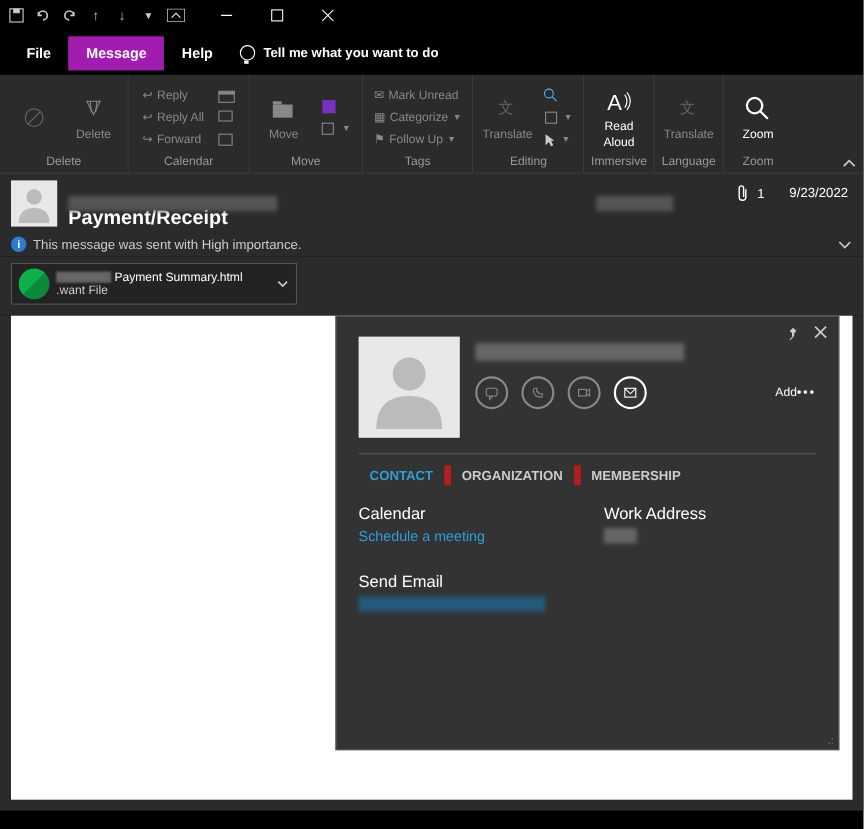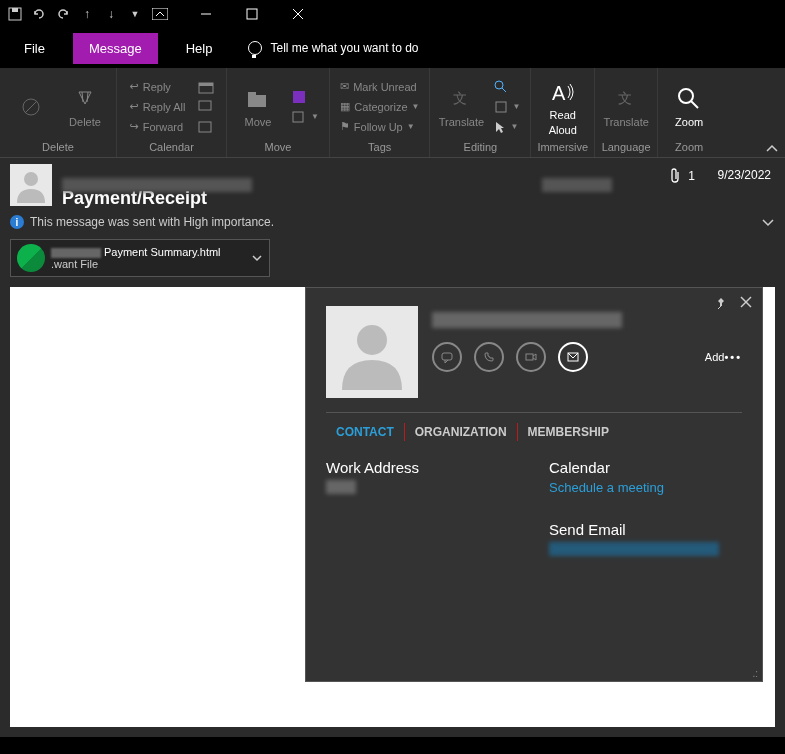--- a/index.html
+++ b/index.html
@@ -5,21 +5,21 @@
 * { margin: 0; padding: 0; box-sizing: border-box; font-family: "Segoe UI", Arial, sans-serif; }
 body { background: #000; width: 785px; height: 754px; overflow: hidden; color: #fff; font-size: 12px; }
 
 .titlebar { height: 28px; background: #000; display: flex; align-items: center; padding: 0 4px; }
 .qat { display: flex; gap: 2px; align-items: center; }
 .qat-btn { width: 22px; height: 22px; display: flex; align-items: center; justify-content: center; color: #ccc; }
 .title-text { flex: 1; text-align: center; color: #fff; font-size: 13px; }
 .win-controls { display: flex; gap: 18px; padding-right: 8px;}
 .win-btn { width: 28px; height: 22px; display: flex; align-items: center; justify-content: center; color: #fff; }
 
-.menubar { height: 40px; background: #000; display: flex; align-items: center; padding: 0 8px; gap: 12px; }
+.menubar { height: 40px; background: #000; display: flex; align-items: center; padding: 0 8px; gap: 0; font-weight: bold; }
 .menu-tab { padding: 8px 16px; color: #fff; font-size: 13px; }
 .menu-tab.active { background: #a21caf; }
 .tellme { display: flex; align-items: flex-start; gap: 8px; margin-left: 8px; color: #fff; }
 .bulb { width:14px;height:14px;border:1.5px solid #fff;border-radius:50%;position:relative;}
 .bulb:after{content:"";position:absolute;width:4px;height:3px;background:#fff;bottom:-4px;left:3px;}
 
 .ribbon { height: 90px; background: #2b2b2b; display: flex; border-bottom: 1px solid #444; position: relative;}
 .rgroup { display: flex; flex-direction: column; justify-content: space-between; align-items: center; padding: 4px 6px 2px; border-right: 1px solid #3a3a3a; }
 .rgroup-content { display: flex; align-items: center; gap: 4px; flex:1;}
 .rgroup-label { font-size: 11px; color: #999; padding-bottom: 2px;}
@@ -58,21 +58,21 @@
 .cc-avatar { width: 92px; height: 92px; background: #e8e8e8; display:flex;align-items:center;justify-content:center;}
 .cc-name-area{flex:1;}
 .cc-name-redact{width:190px;height:16px;background:#666;filter:blur(2px);margin-top:6px;}
 .cc-actions { display:flex;align-items:center;gap:12px;margin-top:14px;}
 .cc-act { width:30px;height:30px;border:2px solid #888;border-radius:50%;display:flex;align-items:center;justify-content:center;color:#888;}
 .cc-act.active{border-color:#fff;color:#fff;}
 .cc-add { margin-left:auto;color:#fff;font-size:11px;display:flex;align-items:flex-start;gap:0;}
 .cc-dots{letter-spacing:2px;font-weight:bold;}
 .cc-divider{height:1px;background:#555;margin:14px 0 10px;}
 .cc-tabs { display:flex;gap:0;font-size:12px;font-weight:600;}
-.cc-tab { padding: 2px 10px;color:#ccc;border-right:1px solid #b91c1c;}
+.cc-tab { padding: 2px 10px;color:#ccc;border-right:6px solid #b91c1c;}
 .cc-tab:last-child{border-right:none;}
 .cc-tab.active{color:#2b9fd9;}
 .cc-body { display:flex;margin-top:18px;gap:30px;}
 .cc-col { flex:1; }
 .cc-label { font-size:15px;color:#fff;margin-bottom:4px;}
 .cc-link { color:#2b9fd9;font-size:13px;}
 .cc-redact { width: 170px; height: 14px; background: #245a7a; filter: blur(2px); margin-top:4px;}
 .cc-redact2 { width: 30px; height: 14px; background: #666; filter: blur(2px); margin-top:4px;}
 .cc-resize{position:absolute;right:4px;bottom:2px;color:#888;font-size:10px;}
 
@@ -444,25 +444,25 @@
       </div>
     </div>
     <div class="cc-divider"></div>
     <div class="cc-tabs">
       <div class="cc-tab active">CONTACT</div>
       <div class="cc-tab">ORGANIZATION</div>
       <div class="cc-tab">MEMBERSHIP</div>
     </div>
     <div class="cc-body">
       <div class="cc-col">
-        <div class="cc-label">Work Address</div>
-        <div class="cc-redact2"></div>
-      </div>
-      <div class="cc-col">
         <div class="cc-label">Calendar</div>
         <div class="cc-link">Schedule a meeting</div>
         <div class="cc-label" style="margin-top:26px;">Send Email</div>
         <div class="cc-redact"></div>
       </div>
+      <div class="cc-col">
+        <div class="cc-label">Work Address</div>
+        <div class="cc-redact2"></div>
+      </div>
     </div>
     <div class="cc-resize">.:</div>
   </div>
 </div>
 
 </body></html>

